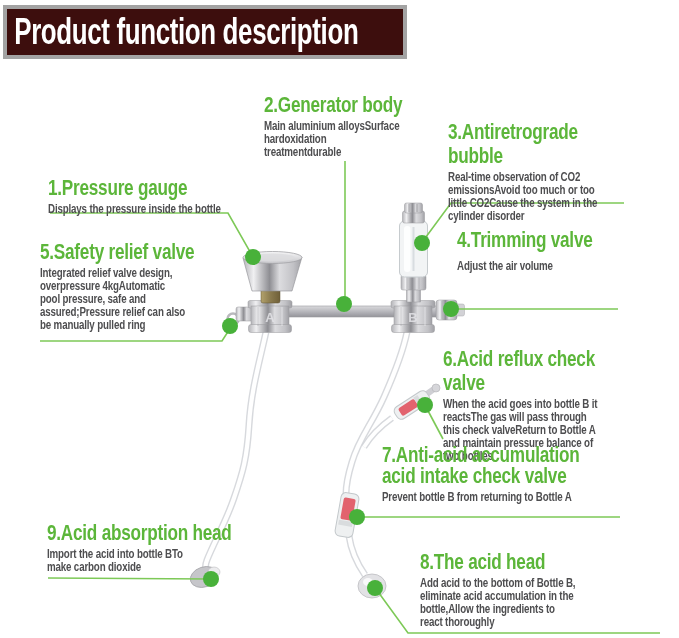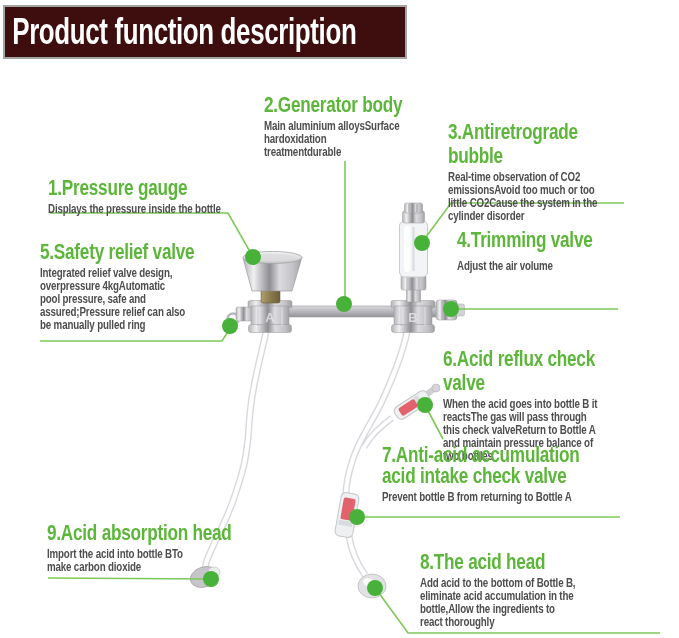--- a/index.html
+++ b/index.html
@@ -2,21 +2,21 @@
 <html><head>
 <meta charset="utf-8">
 <style>
   html,body{margin:0;padding:0;background:#ffffff;}
   #canvas{
     position:relative;width:679px;height:638px;background:#ffffff;
     font-family:"Liberation Sans","DejaVu Sans",sans-serif;overflow:hidden;
   }
   #title-bar{
     position:absolute;left:3px;top:5px;width:404px;height:54px;
-    background:#3d0e0d;border:2px solid #a3a3a3;box-sizing:border-box;
+    background:#3d0e0d;border:4px solid #a3a3a3;box-sizing:border-box;
     display:flex;align-items:center;
   }
   #title-bar .title-text{
     color:#ffffff;font-weight:bold;font-size:36px;white-space:nowrap;
     transform:scaleX(0.72);transform-origin:0 50%;padding-left:10px;
     letter-spacing:-0.5px;
   }
   svg{position:absolute;left:0;top:0;}
   .callout{position:absolute;transform:scaleX(0.78);transform-origin:0 0;}
   .callout-heading{

